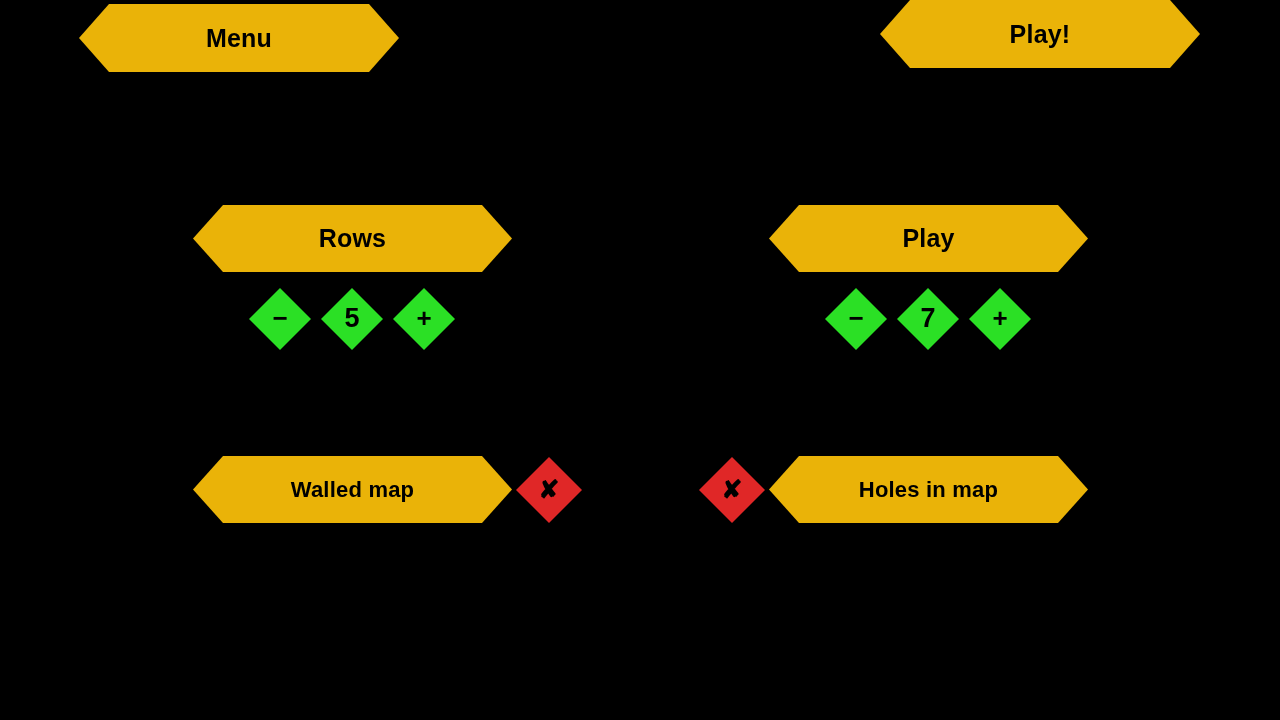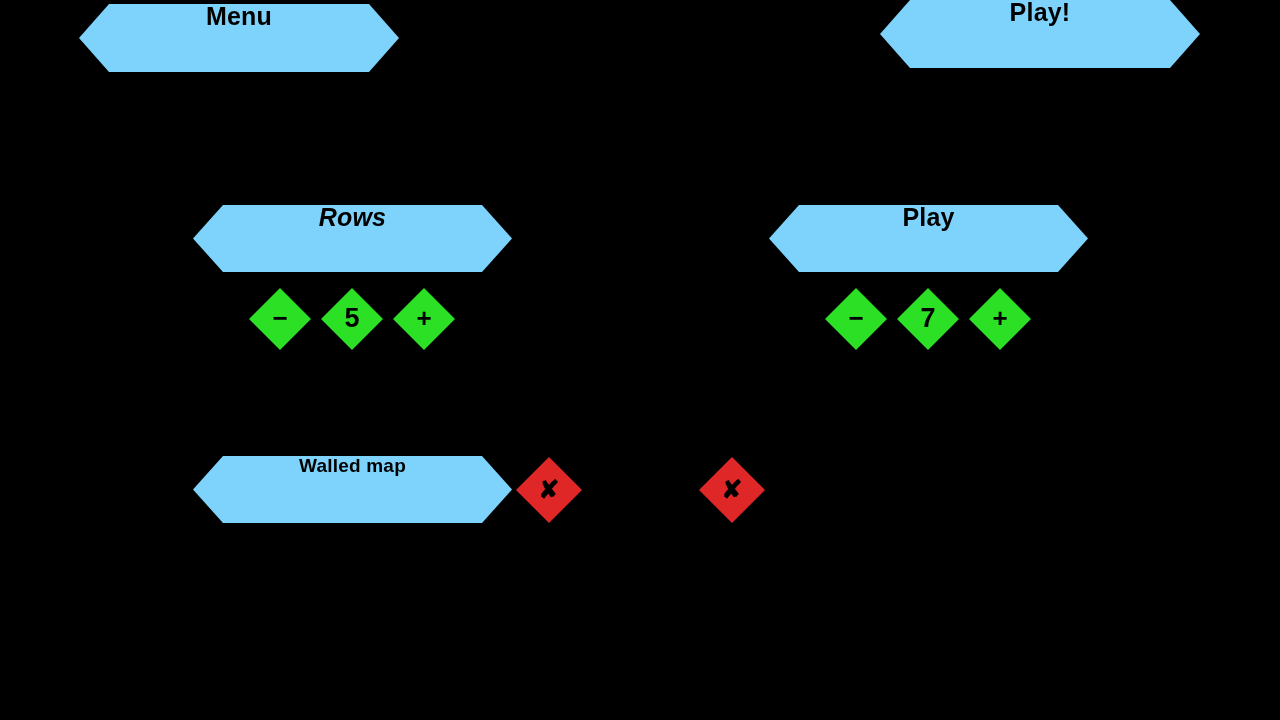--- a/index.html
+++ b/index.html
@@ -22,23 +22,23 @@
     top: 0;
     width: 1280px;
     height: 720px;
     background: #000000;
   }
 
   
   .hex {
     position: absolute;
     display: flex;
-    align-items: flex-start;
+    align-items: center;
     justify-content: center;
-    background: #7dd3fc;
+    background: #eab308;
     -webkit-clip-path: polygon(30px 0, calc(100% - 30px) 0, 100% 50%, calc(100% - 30px) 100%, 30px 100%, 0 50%);
     clip-path: polygon(30px 0, calc(100% - 30px) 0, 100% 50%, calc(100% - 30px) 100%, 30px 100%, 0 50%);
     color: #000000;
     font-weight: bold;
     line-height: 1;
     user-select: none;
     box-sizing: border-box;
   }
 
   .hex-label {
@@ -58,29 +58,29 @@
   #btn-menu { left: 79px; top: 4px; }
   #btn-play { left: 880px; top: 0; }
 
   
   .hex-section {
     height: 67px;
     width: 319px;
   }
   .hex-section .hex-label { font-size: 25px; }
 
-  #hex-rows  { left: 193px; top: 205px; font-style: italic; }
+  #hex-rows  { left: 193px; top: 205px; }
   #hex-speed { left: 769px; top: 205px; }
 
   
   .hex-toggle {
     height: 67px;
     width: 319px;
   }
-  .hex-toggle .hex-label { font-size: 19px; }
+  .hex-toggle .hex-label { font-size: 22px; }
 
   #hex-walled { left: 193px; top: 456px; }
   #hex-holes  { left: 769px; top: 456px; }
 
   
   .diamond {
     position: absolute;
     width: 62px;
     height: 62px;
     background: #2be025;
@@ -176,14 +176,17 @@
   </div>
 
   <div class="diamond red" id="walled-toggle">
     <span class="diamond-glyph">✘</span>
   </div>
 
   <div class="diamond red" id="holes-toggle">
     <span class="diamond-glyph">✘</span>
   </div>
 
+  <div class="hex hex-toggle" id="hex-holes">
+    <span class="hex-label">Holes in map</span>
+  </div>
 
 </div>
 
 </body></html>

